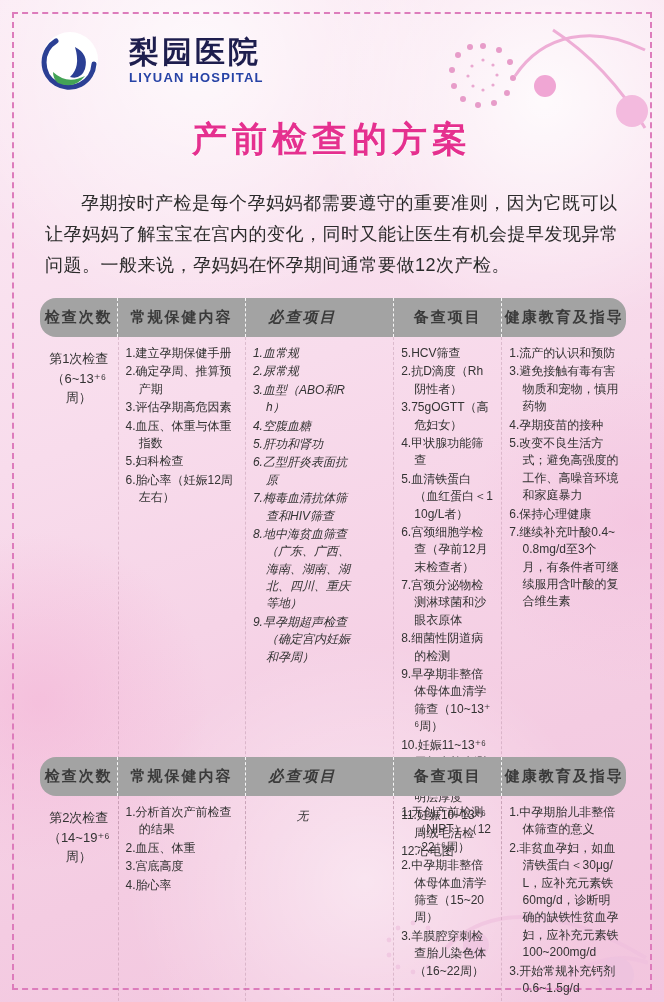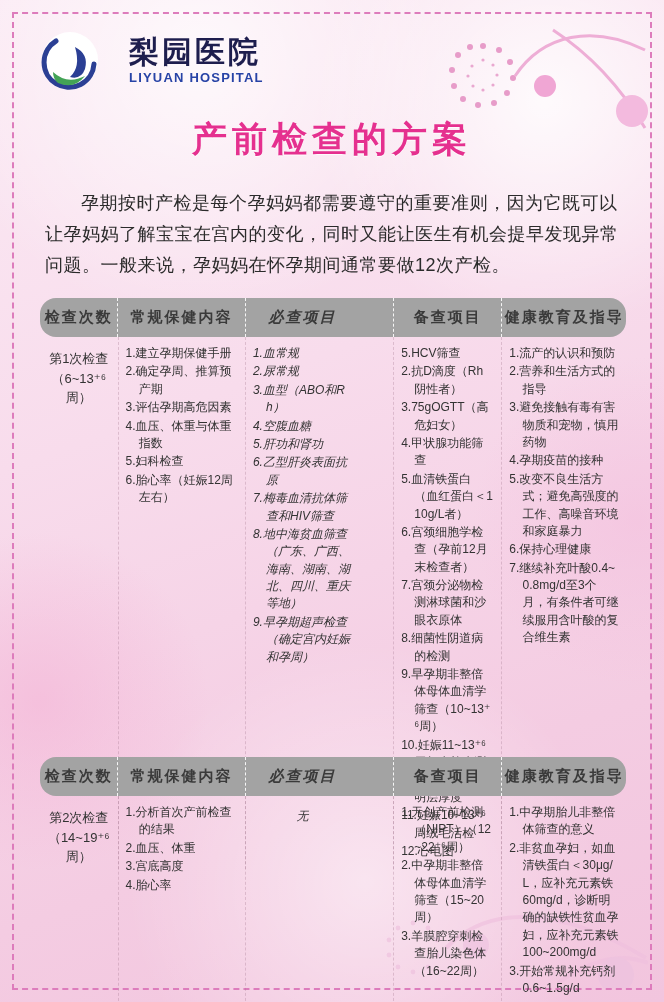--- a/index.html
+++ b/index.html
@@ -165,21 +165,20 @@
         <div class="cell-item">6.宫颈细胞学检查（孕前12月末检查者）</div>
         <div class="cell-item">7.宫颈分泌物检测淋球菌和沙眼衣原体</div>
         <div class="cell-item">8.细菌性阴道病的检测</div>
         <div class="cell-item">9.早孕期非整倍体母体血清学筛查（10~13⁺⁶周）</div>
         <div class="cell-item">10.妊娠11~13⁺⁶周超声检查测量胎儿颈项透明层厚度</div>
         <div class="cell-item">11.妊娠10~13⁺⁶周绒毛活检</div>
         <div class="cell-item">12.心电图</div>
       </div>
     <div class="td c5">
         <div class="cell-item">1.流产的认识和预防</div>
-        <div class="cell-item">2.营养和生活方式的指导</div>
         <div class="cell-item">3.避免接触有毒有害物质和宠物，慎用药物</div>
         <div class="cell-item">4.孕期疫苗的接种</div>
         <div class="cell-item">5.改变不良生活方式；避免高强度的工作、高噪音环境和家庭暴力</div>
         <div class="cell-item">6.保持心理健康</div>
         <div class="cell-item">7.继续补充叶酸0.4~0.8mg/d至3个月，有条件者可继续服用含叶酸的复合维生素</div>
       </div>
   </div>
 </section>
 
 <section class="extable t2">

